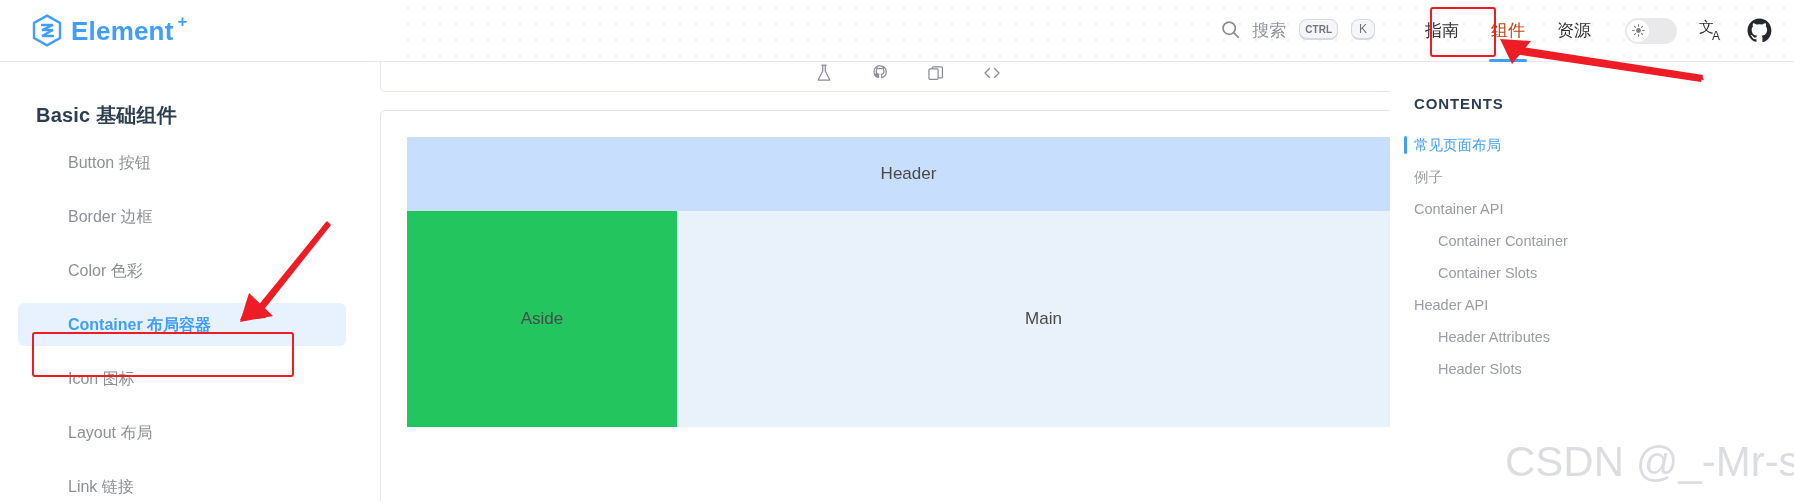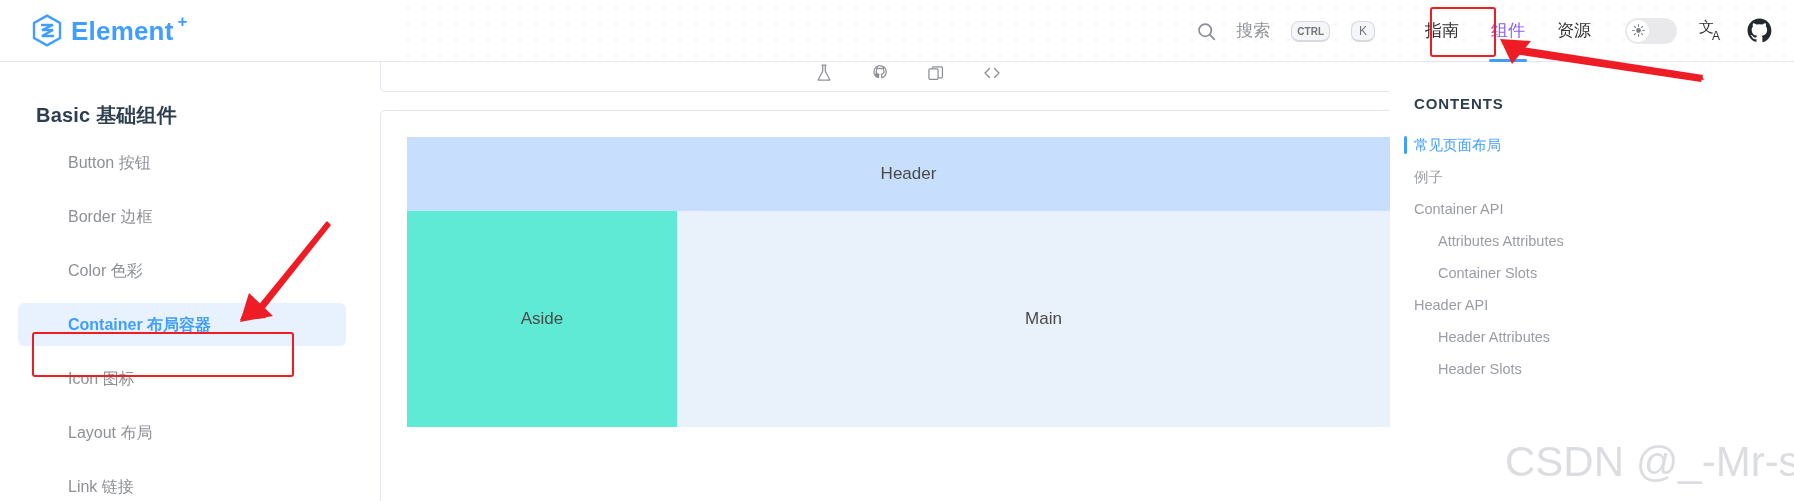--- a/index.html
+++ b/index.html
@@ -39,42 +39,42 @@
   .brand-plus {
     position: absolute; top: -4px; right: -14px;
     font-size: 17px; font-weight: 700; color: #409eff;
   }
 
   .header-right {
     margin-left: auto; display: flex; align-items: center;
     margin-right: 22px; position: relative; z-index: 2;
   }
   .search-box {
-    display: flex; align-items: flex-end; gap: 19px;
+    display: flex; align-items: flex-start; gap: 11px;
     cursor: pointer; padding: 4px 6px;
   }
   .search-ico { width: 21px; height: 21px; display: block; }
   .search-label { font-size: 17px; color: #909399; }
   .kbd {
     display: inline-flex; align-items: center; justify-content: center;
     min-width: 26px; height: 21px; padding: 0 5px;
     border: 1px solid #d6d9e0; border-bottom-width: 2px;
     border-radius: 8px; background: #f5f6f8;
     font-size: 10px; font-weight: 700; color: #73767d;
     font-family: "Liberation Sans", sans-serif;
     margin-left: 2px;
   }
   .kbd.k { font-size: 12px; font-weight: 400; min-width: 24px; }
 
   .nav { display: flex; align-items: center; margin-left: 28px; }
   .nav-item {
     position: relative; font-size: 17px; color: #303133;
     padding: 20px 16px; cursor: pointer;
   }
-  .nav-item.active { color: #8b5cf6; font-family: Liberation Mono, monospace; }
+  .nav-item.active { color: #c2410c; font-family: Liberation Mono, monospace; }
   .nav-underline {
     position: absolute; left: 14px; right: 14px; bottom: 0;
     height: 3px; background: #409eff; border-radius: 2px;
   }
 
   .theme-toggle {
     width: 52px; height: 26px; border-radius: 13px;
     background: #e9e9ec; margin-left: 18px; position: relative;
     cursor: pointer; display: flex; align-items: center;
   }
@@ -135,21 +135,21 @@
   .demo {
     position: absolute; left: 26px; top: 26px; width: 1003px; height: 290px;
   }
   .demo-header {
     height: 74px; background: #c7defc;
     display: flex; align-items: center; justify-content: center;
     font-size: 17px; color: #4a4a4a;
   }
   .demo-body { display: flex; height: 216px; }
   .demo-aside {
-    width: 270px; background: #5eead4;
+    width: 270px; background: #22c55e;
     display: flex; align-items: center; justify-content: center;
     font-size: 17px; color: #4a4a4a;
   }
   .demo-main {
     flex: 1; background: #e9f1fb;
     display: flex; align-items: center; justify-content: center;
     font-size: 17px; color: #4a4a4a;
   }
 
   
@@ -309,21 +309,21 @@
   </div>
 
   <div class="toc">
     <div class="toc-title">CONTENTS</div>
     <div class="toc-item active">
       <div class="toc-bar"></div>
       <span>常见页面布局</span>
     </div>
     <div class="toc-item"><span>例子</span></div>
     <div class="toc-item"><span>Container API</span></div>
-    <div class="toc-item sub"><span>Attributes Attributes</span></div>
+    <div class="toc-item sub"><span>Container Container</span></div>
     <div class="toc-item sub"><span>Container Slots</span></div>
     <div class="toc-item"><span>Header API</span></div>
     <div class="toc-item sub"><span>Header Attributes</span></div>
     <div class="toc-item sub"><span>Header Slots</span></div>
   </div>
 
   <div class="watermark">CSDN @_-Mr-sun</div>
 
   <div class="redbox" style="left:32px; top:332px; width:262px; height:45px;"></div>
   <div class="redbox" style="left:1430px; top:7px; width:66px; height:50px;"></div>

